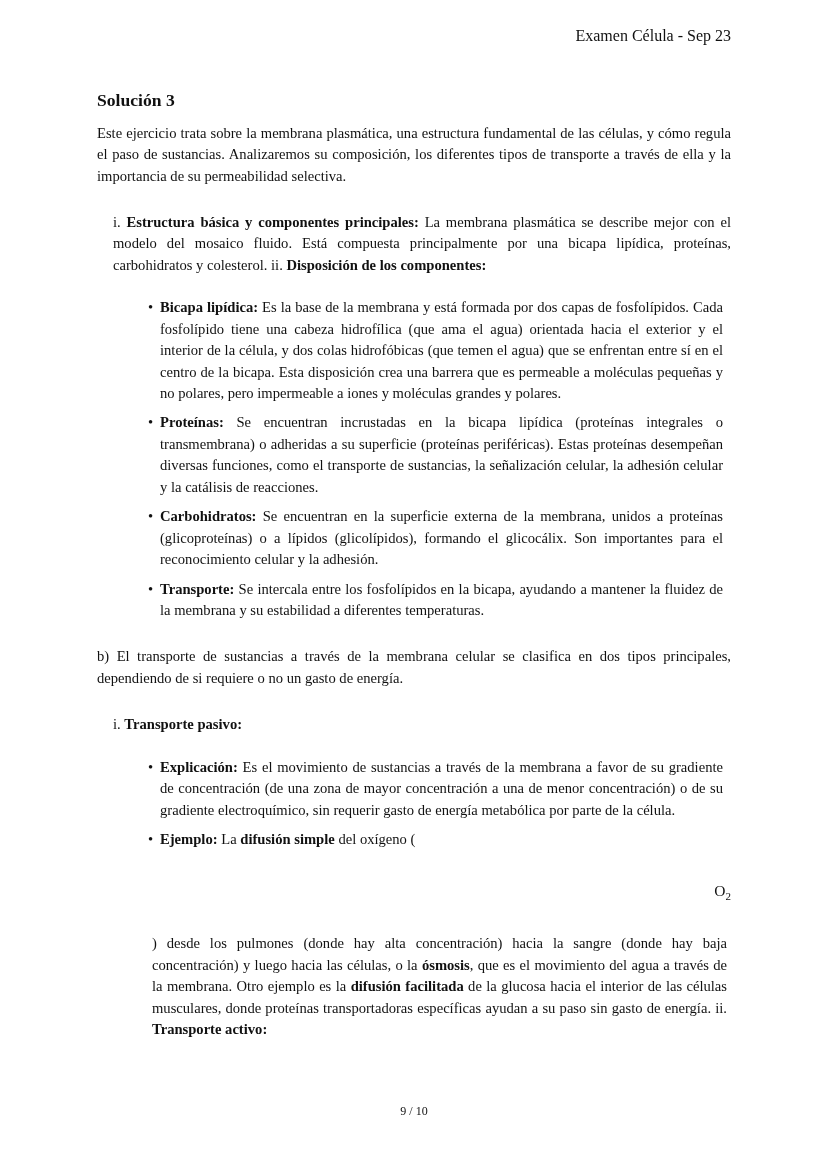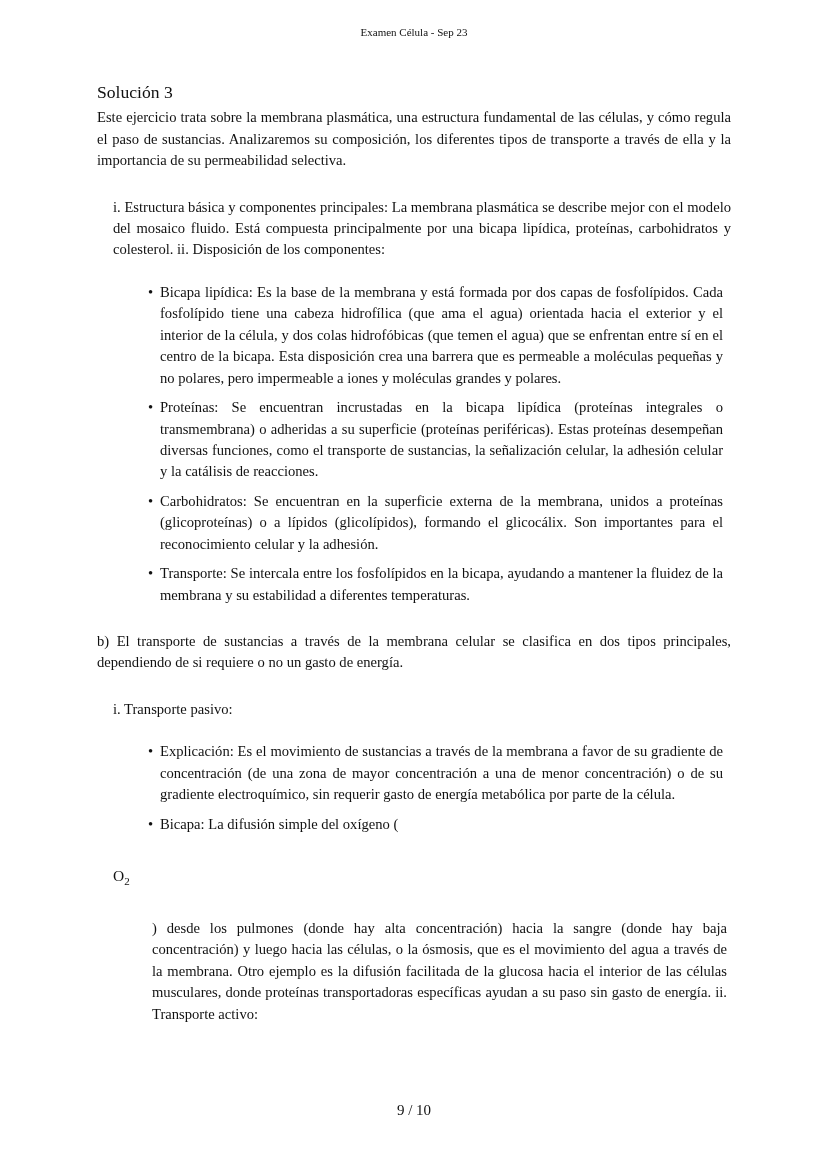--- a/index.html
+++ b/index.html
@@ -11,35 +11,35 @@
     background: #ffffff;
     box-sizing: border-box;
     padding: 24px 97px 0 97px;
     font-family: "Liberation Serif", "DejaVu Serif", serif;
     font-size: 14.6px;
     line-height: 1.47;
     color: #111111;
     overflow: hidden;
   }
   .header {
-    text-align: center;
-    font-size: 11px;
+    text-align: right;
+    font-size: 16px;
     color: #111111;
   }
   .title {
-    margin: 42px 0 4px 0;
+    margin: 42px 0 12px 0;
     font-size: 17.6px;
-    font-weight: normal;
+    font-weight: bold;
     line-height: 1.2;
   }
   .para {
     margin: 0 0 9px 0;
     text-align: justify;
   }
-  .b { font-weight: normal; }
+  .b { font-weight: bold; }
   .indent1 {
     margin: 25px 0 25px 16px;
   }
   ul.bullets {
     list-style: none;
     margin: 21px 0 0 0;
     padding: 0 0 0 39px;
   }
   ul.bullets li {
     position: relative;
@@ -47,38 +47,38 @@
     margin: 8px;
   }
   ul.bullets li::before {
     content: "\2022";
     position: absolute;
     left: -12px;
     top: 0;
   }
   .math-display {
     margin: 30px 0 30px 0;
-    text-align: left;
+    text-align: right;
     font-size: 15.5px;
   }
   .math-display sub {
     font-size: 11px;
     line-height: 0;
   }
   .continuation {
     margin: 0 4px 0 39px;
     text-align: justify;
   }
   .footer {
     position: absolute;
     left: 0;
     right: 0;
     bottom: 50px;
     text-align: center;
-    font-size: 15px;
+    font-size: 12px;
   }
 </style>
 </head>
 <body>
 
 <div class="page">
 
   <div class="header">Examen Célula - Sep 23</div>
 
   <h1 class="title">Solución 3</h1>
@@ -95,21 +95,21 @@
       <li><span class="b">Transporte:</span><span> Se intercala entre los fosfolípidos en la bicapa, ayudando a mantener la fluidez de la membrana y su estabilidad a diferentes temperaturas.</span></li>
     </ul>
   </div>
 
   <p class="para"><span>b) El transporte de sustancias a través de la membrana celular se clasifica en dos tipos principales, dependiendo de si requiere o no un gasto de energía.</span></p>
 
   <div class="indent1">
     <p class="para"><span>i. </span><span class="b">Transporte pasivo:</span></p>
     <ul class="bullets">
       <li><span class="b">Explicación:</span><span> Es el movimiento de sustancias a través de la membrana a favor de su gradiente de concentración (de una zona de mayor concentración a una de menor concentración) o de su gradiente electroquímico, sin requerir gasto de energía metabólica por parte de la célula.</span></li>
-      <li><span class="b">Bicapa:</span><span> La </span><span class="b">difusión simple</span><span> del oxígeno (</span></li>
+      <li><span class="b">Ejemplo:</span><span> La </span><span class="b">difusión simple</span><span> del oxígeno (</span></li>
     </ul>
 
     <div class="math-display"><span>O</span><sub>2</sub></div>
 
     <p class="continuation"><span>) desde los pulmones (donde hay alta concentración) hacia la sangre (donde hay baja concentración) y luego hacia las células, o la </span><span class="b">ósmosis</span><span>, que es el movimiento del agua a través de la membrana. Otro ejemplo es la </span><span class="b">difusión facilitada</span><span> de la glucosa hacia el interior de las células musculares, donde proteínas transportadoras específicas ayudan a su paso sin gasto de energía. ii. </span><span class="b">Transporte activo:</span></p>
   </div>
 
   <div class="footer">9 / 10</div>
 
 </div>

